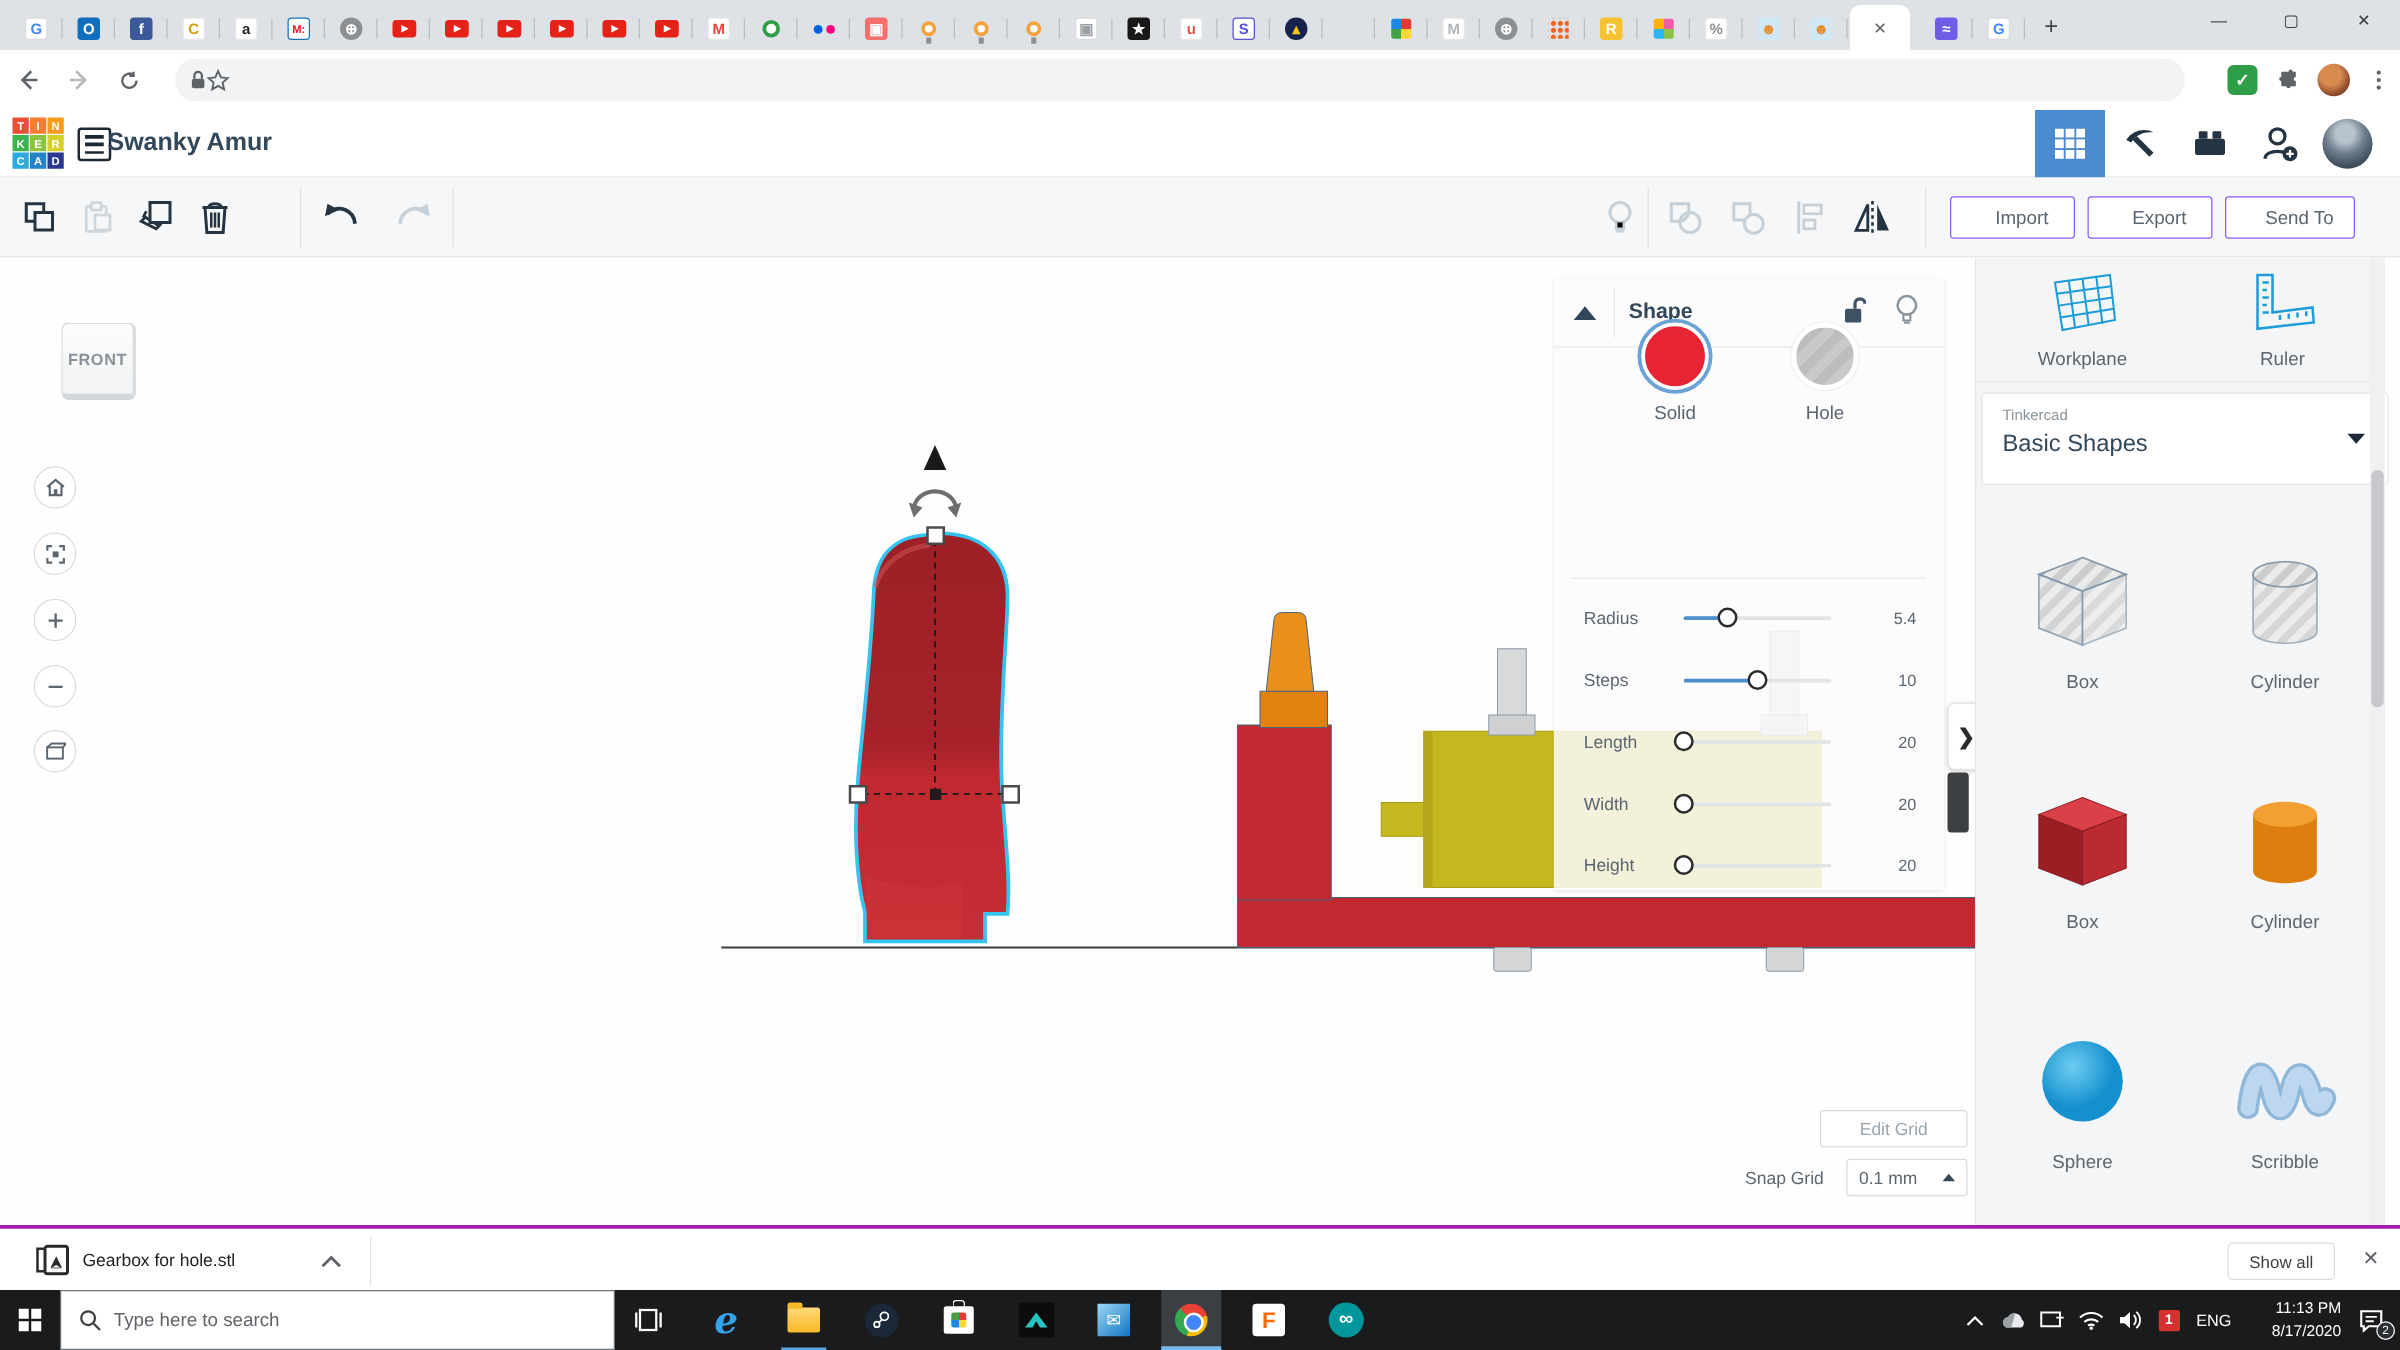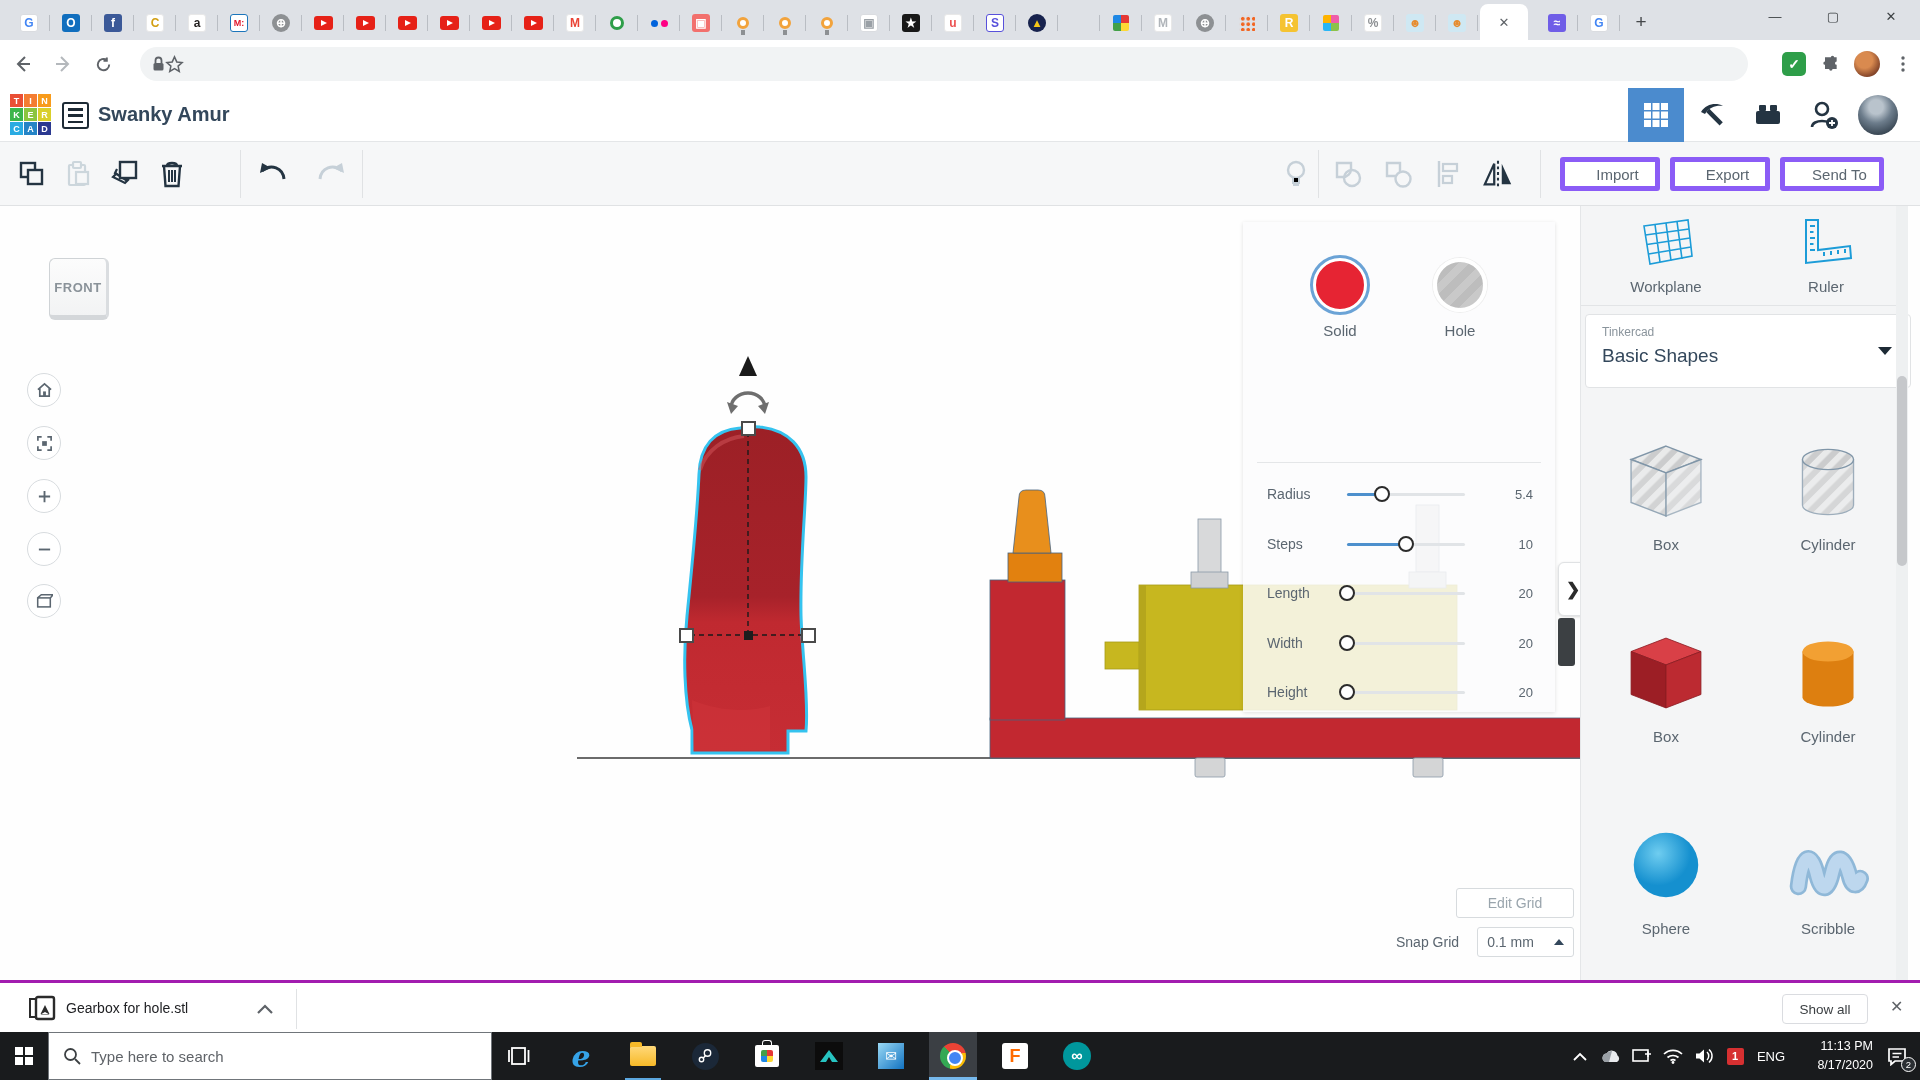--- a/index.html
+++ b/index.html
@@ -35,31 +35,31 @@
   .omni .url { color:#202124; font-size:14.5px; margin-left:10px; flex:1; }
   .ext-check { width:24px; height:24px; background:#2e9e49; border-radius:5px; color:#fff; font-size:14px; font-weight:bold; display:flex; align-items:center; justify-content:center; }
   .avatar-sm { width:26px; height:26px; border-radius:50%; background:radial-gradient(circle at 40% 35%, #d98a4f 0 35%, #8a4a2c 70%, #5b2f1d); }
 
   
   .tc-header { position:absolute; left:0; top:88px; width:1920px; height:54px; background:#fff; border-bottom:1px solid #e4e6e8; }
   .tc-logo { position:absolute; left:10px; top:6px; display:grid; grid-template-columns:repeat(3,13px); grid-auto-rows:13px; gap:1px; }
   .tc-logo span { display:flex; align-items:center; justify-content:center; color:#fff; font-size:9px; font-weight:bold; }
   .menu-icn { position:absolute; left:62px; top:14px; width:27px; height:27px; border:2.5px solid #1d2a35; border-radius:3px; padding:4px 4px; display:flex; flex-direction:column; justify-content:space-between; cursor:pointer; }
   .menu-icn i { display:block; height:2.5px; background:#1d2a35; }
-  .tc-title { position:absolute; left:98px; top:15px; font-size:20px; font-weight:bold; color:#33475b; }
+  .tc-title { position:absolute; left:86px; top:15px; font-size:20px; font-weight:bold; color:#33475b; }
   .hdr-right { position:absolute; right:0; top:0; height:54px; display:flex; align-items:center; }
   .hdr-tile { width:56px; height:54px; display:flex; align-items:center; justify-content:center; cursor:pointer; }
   .hdr-tile.blue { background:var(--accent-blue); }
   .avatar-lg { width:40px; height:40px; border-radius:50%; margin:0 22px 0 6px; background:radial-gradient(circle at 45% 30%, #b9c3cc 0 20%, #6d7d8c 45%, #3e4c59 75%, #2a343d); cursor:pointer; }
 
   
   .tc-toolbar { position:absolute; left:0; top:142px; width:1920px; height:64px; background:#f6f7f8; border-bottom:1px solid #e0e2e4; }
   .tb-icn { position:absolute; top:16px; width:32px; height:32px; display:flex; align-items:center; justify-content:center; cursor:pointer; }
   .tb-sep { position:absolute; top:8px; width:1px; height:48px; background:#e0e2e4; }
-  .tb-btn { position:absolute; top:15px; height:34px; background:#fff; border:5px solid #8b5cf6; border-radius:3px; color:#5b6670; font-size:15px; display:flex; align-items:center; justify-content:center; cursor:pointer;padding-left:15px; }
+  .tb-btn { position:absolute; top:15px; height:34px; background:#fff; border:1px solid #8b5cf6; border-radius:3px; color:#5b6670; font-size:15px; display:flex; align-items:center; justify-content:center; cursor:pointer;padding-left:15px; }
 
   
   .workspace { position:absolute; left:0; top:206px; width:1920px; height:774px; background:#fefefe; }
   .canvas-svg { position:absolute; left:0; top:0; }
 
   .viewcube { position:absolute; left:49px; top:52px; width:60px; height:62px; background:linear-gradient(#fcfcfc,#f2f3f4); border:1px solid #cfd3d6; border-right:3px solid #dadde0; border-bottom:5px solid #d4d7da; border-radius:6px; display:flex; align-items:center; justify-content:center; color:#8a9299; font-weight:bold; font-size:13px; letter-spacing:.5px; cursor:pointer; }
   .navbtn2 { position:absolute; width:34px; height:34px; border-radius:50%; background:#fff; border:1px solid #d8dcdf; color:#5b6670; display:flex; align-items:center; justify-content:center; cursor:pointer; }
 
   
   .shape-panel { position:absolute; left:1243px; top:16px; width:312px; height:490px; background:rgba(252,252,253,0.84); box-shadow:0 1px 4px rgba(0,0,0,.12); }
@@ -533,20 +533,39 @@
         </svg>
     </div>
     <div class="navbtn2" style="left:27px; top:378px">
       <svg width="18" height="17" viewBox="0 0 20 18">
           <rect x="3" y="5" width="14" height="10" stroke="#5b6670" stroke-width="1.7" fill="none"></rect>
           <path d="M3 5 L7 1.5 H20 M17 5 L20 1.5" stroke="#5b6670" stroke-width="1.7" fill="none"></path>
         </svg>
     </div>
 
     <div class="shape-panel">
+      <div class="sp-head">
+        <div class="sp-collapse">
+            <i></i>
+          </div>
+        <div class="sp-vsep"></div>
+        <div class="sp-title">Shape</div>
+        <div class="sp-lock">
+          <svg width="20" height="24" viewBox="0 0 20 24">
+              <rect x="3" y="10" width="13" height="11" rx="1.5" fill="#3f5265"></rect>
+              <path d="M11 10 V6 A4 4 0 0 1 19 6" stroke="#3f5265" stroke-width="2.6" fill="none"></path>
+            </svg>
+        </div>
+        <div class="sp-bulb">
+          <svg width="19" height="26" viewBox="0 0 20 28">
+              <circle cx="10" cy="10" r="8" stroke="#8a959d" stroke-width="2.2" fill="none"></circle>
+              <path d="M7 18 V23 H13 V18 M7.5 25 H12.5" stroke="#8a959d" stroke-width="1.8" fill="none"></path>
+            </svg>
+        </div>
+      </div>
       <div class="mat solid" style="left:64px">
         <div class="ball"></div>
         <div class="mlabel">Solid</div>
       </div>
       <div class="mat hole" style="left:184px">
         <div class="ball"></div>
         <div class="mlabel">Hole</div>
       </div>
       <div class="sp-div"></div>
       <div id="slider-rows">

